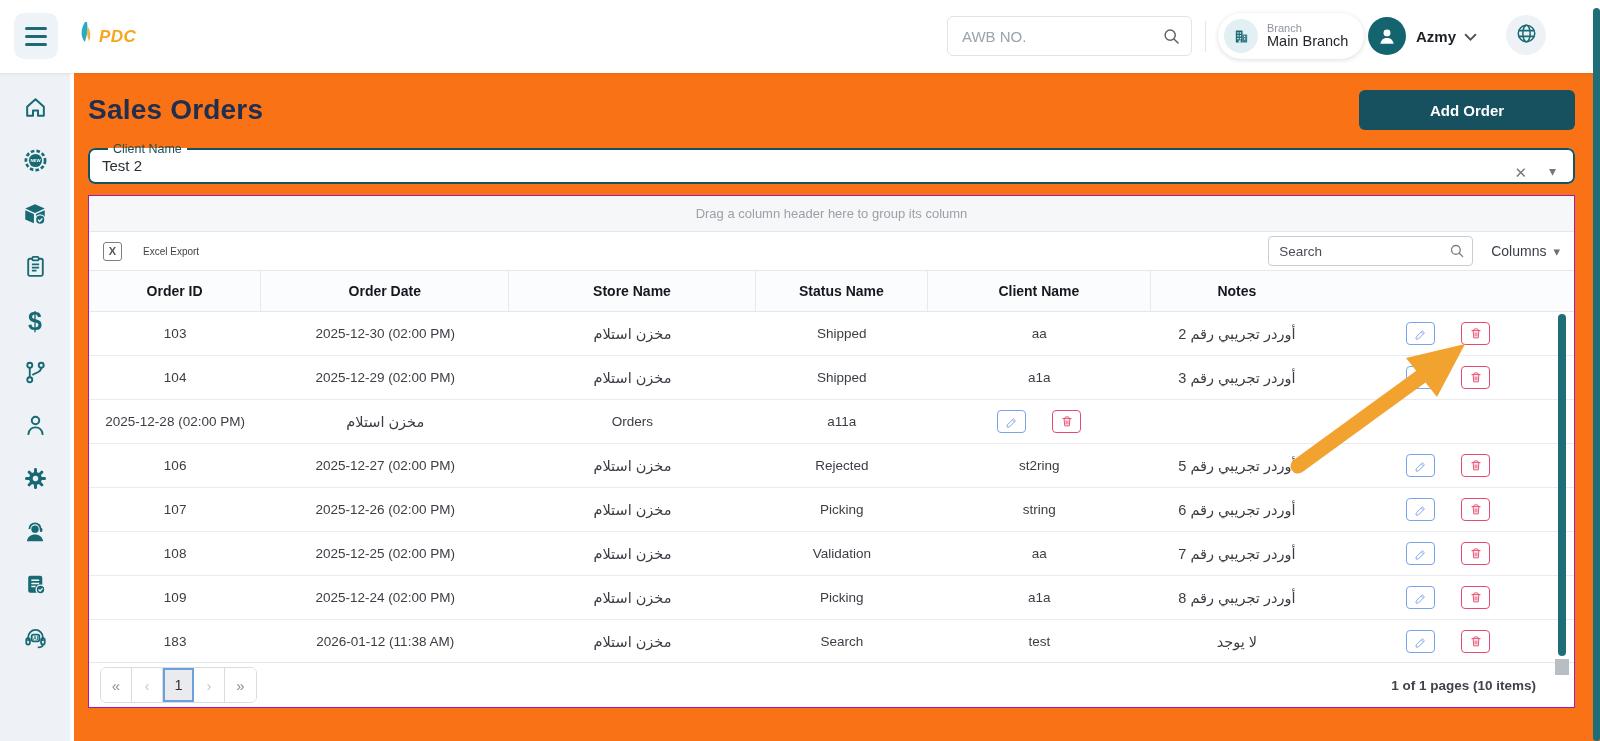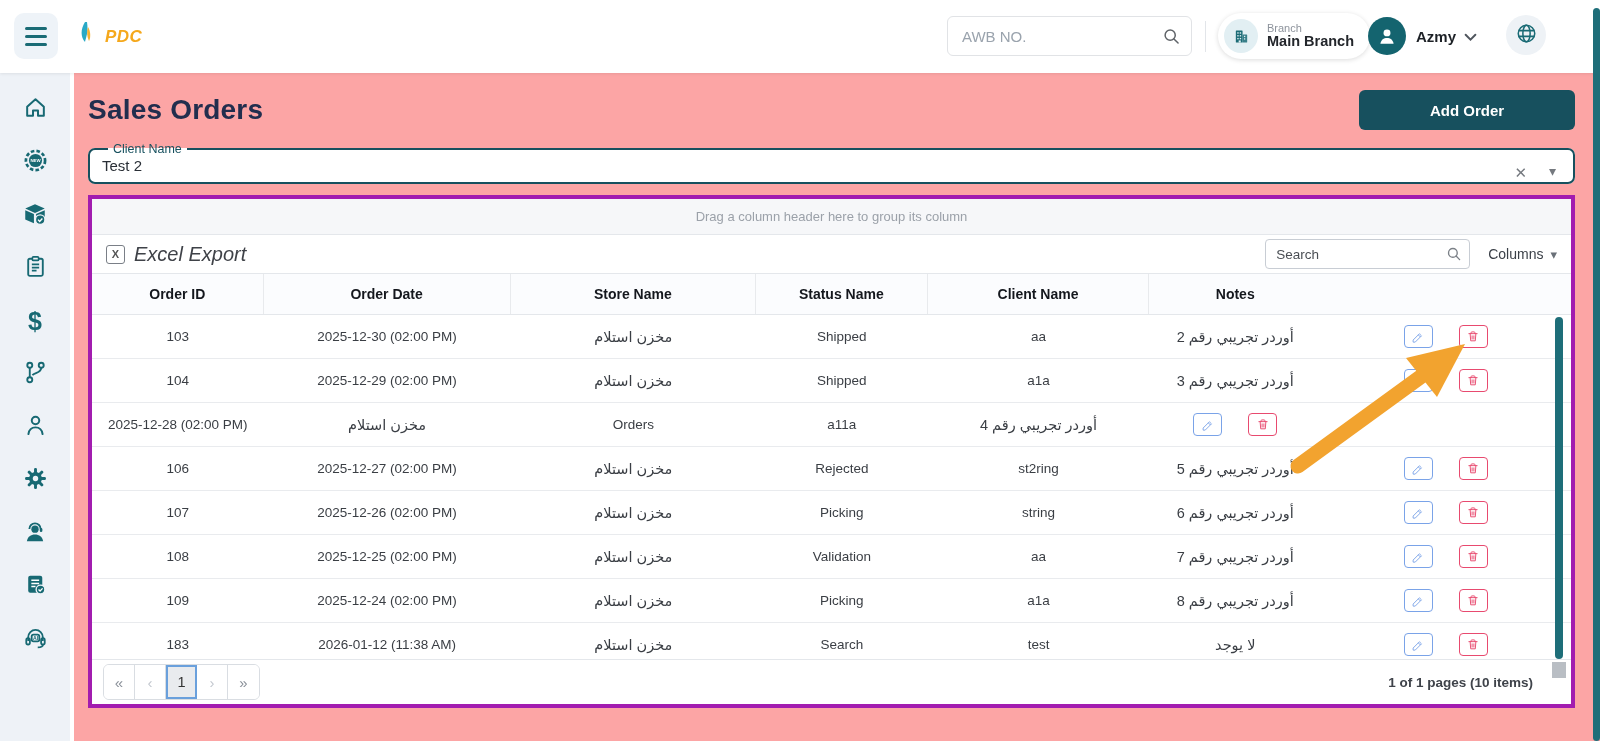--- a/index.html
+++ b/index.html
@@ -8,70 +8,70 @@
     font-family:"Liberation Sans","DejaVu Sans",sans-serif;
     background:#fff; position:relative; overflow:hidden; color:#3a3e44;
   }
   
   .topbar { position:absolute; top:0; left:0; width:1600px; height:73px; background:#fff;
             box-shadow:0 1px 3px rgba(0,0,0,.08); z-index:10; }
   .hamburger { position:absolute; left:14px; top:13px; width:44px; height:46px; border-radius:10px;
                background:#eef3f8; display:flex; flex-direction:column; gap:5px; align-items:center;
                justify-content:center; cursor:pointer; border:none; }
   .hamburger span { width:22px; height:3px; background:#1a6b75; border-radius:2px; }
-  .logo { position:absolute; left:76px; top:21px; display:flex; align-items:center; gap:9px; }
+  .logo { position:absolute; left:76px; top:21px; display:flex; align-items:center; gap:3px; }
   .logo-text { color:#f5a81c; font-weight:bold; font-style:italic; font-size:17px; letter-spacing:.5px; }
   .awb-box { position:absolute; left:947px; top:16px; width:245px; height:40px; }
   .awb-box input { width:100%; height:100%; border:1px solid #e1e3e6; border-radius:6px; padding:0 36px 0 14px;
                    font-size:15px; color:#333; font-family:inherit; background:#fff; }
   .awb-box input::placeholder { color:#9aa3ad; }
   .awb-box .mag { position:absolute; right:10px; top:10px; }
   .tb-divider { position:absolute; left:1205px; top:21px; width:1px; height:31px; background:#e2e5e9; }
   .branch-pill { position:absolute; left:1218px; top:13px; height:46px; border-radius:23px; background:#fff;
                  box-shadow:0 1px 5px rgba(0,0,0,.14); display:flex; align-items:center; padding:0 16px 0 6px; cursor:pointer; }
   .branch-circle { width:34px; height:34px; border-radius:50%; background:#e2eff3; display:flex;
                    align-items:center; justify-content:center; }
   .branch-texts { margin-left:9px; line-height:1.1; }
   .branch-label { font-size:11px; color:#8d939c; }
-  .branch-name { font-size:14.5px; font-weight:bold; color:#23262b; white-space:nowrap; }
+  .branch-name { font-size:14.5px; font-weight:normal; color:#23262b; white-space:nowrap; }
   .user-area { position:absolute; left:1368px; top:17px; display:flex; align-items:center; cursor:pointer; }
   .avatar { width:38px; height:38px; border-radius:50%; background:#14646f; display:flex;
             align-items:center; justify-content:center; }
   .user-name { margin-left:10px; font-size:15px; font-weight:bold; color:#1d2126; }
   .user-chevron { margin-left:8px; margin-top:2px; }
   .globe-btn { position:absolute; left:1506px; top:15px; width:40px; height:40px; border-radius:50%;
                background:#eef2f6; display:flex; align-items:center; justify-content:center; cursor:pointer; border:none; }
   
   .sidebar { position:absolute; top:73px; left:0; width:72px; bottom:0; background:#eef2f7;
              border-right:2px solid #fff; z-index:5; display:flex; flex-direction:column;
              align-items:center; padding-top:10px; }
   .side-item { width:46px; height:53px; display:flex; align-items:center; justify-content:center; cursor:pointer; }
   .dollar-glyph { font-size:25px; font-weight:bold; color:#176973; line-height:1; }
   
-  .content { position:absolute; top:73px; left:74px; right:0; bottom:0; background:#fca5a5;
+  .content { position:absolute; top:73px; left:74px; right:0; bottom:0; background:#f97316;
              padding:15px 25px 0 14px; }
   .page-head { display:flex; align-items:center; justify-content:space-between; height:44px; }
   .page-title { font-size:28px; font-weight:bold; color:#222e4e; letter-spacing:.2px; }
   .add-order { width:216px; height:40px; border:none; border-radius:6px; background:#17505e; color:#fff;
                font-size:15px; font-weight:bold; font-family:inherit; cursor:pointer; }
   fieldset.client-field { margin-top:10px; height:42px; border:2px solid #17505e; border-radius:7px;
                           background:#fff; position:relative; padding:0 12px; }
   fieldset.client-field legend { font-size:12.5px; color:#17505e; padding:0 5px; margin-left:6px; }
   .client-value { font-size:15px; color:#2a2f36; margin-top:1px; }
   .field-clear { position:absolute; right:46px; top:8px; font-size:15px; color:#75797f; cursor:pointer; }
   .field-caret { position:absolute; right:17px; top:7px; font-size:14px; color:#75797f; cursor:pointer; }
   
-  .grid-card { margin-top:11px; background:#fff; border:4px solid #a21caf; height:513px; position:relative; }
+  .grid-card { margin-top:11px; background:#fff; border:1px solid #a21caf; height:513px; position:relative; }
   .group-panel { height:36px; background:#f6f7f9; border-bottom:1px solid #e4e7eb; display:flex;
                  align-items:center; justify-content:center; font-size:13px; color:#9ba1a9; }
   .toolbar { height:38px; display:flex; align-items:center; padding:0 14px; }
   .excel-chip { display:flex; align-items:center; cursor:pointer; }
   .excel-badge { width:19px; height:19px; border:1.5px solid #7a7f87; border-radius:3px; display:flex;
                  align-items:center; justify-content:center; font-size:11px; font-weight:bold; color:#555; }
-  .excel-label { margin-left:9px; font-size:20px; color:#3f4248;font-style:italic; }
+  .excel-label { margin-left:21px; font-size:10px; color:#3f4248; }
   .toolbar-spacer { flex:1; }
   .search-box { position:relative; width:205px; height:30px; }
   .search-box input { width:100%; height:100%; border:1px solid #c8cdd4; border-radius:4px;
                       padding:0 30px 0 10px; font-size:13.5px; font-family:inherit; color:#333; }
   .search-box input::placeholder { color:#4a4e54; }
   .search-box .mag { position:absolute; right:7px; top:6px; }
   .columns-dd { display:flex; align-items:center; margin-left:18px; cursor:pointer; }
   .columns-label { font-size:14px; color:#3a3f47; }
   .columns-caret { margin-left:7px; font-size:13px; color:#6a7078; }
   .trow { display:grid; grid-template-columns:11.6% 16.7% 16.6% 11.6% 15% 11.6% 16.9%; }
@@ -386,21 +386,20 @@
                 </g>
               </svg>
             </button>
           </div>
         </div>
         <div class="trow tr">
           <div class="td">2025-12-28 (02:00 PM)</div>
           <div class="td rtl">مخزن استلام</div>
           <div class="td">Orders</div>
           <div class="td">a11a</div>
-          <div class="td rtl">أوردر تجريبي رقم 4</div>
           <div class="td actions">
             <button class="icon-btn btn-edit">
               <svg width="14" height="14" viewBox="0 0 23 23">
                 <g fill="none" stroke="#7aa3e8" stroke-width="1.5" stroke-linejoin="round">
                   <path d="M3.5 16.5 13.8 6.2l3.4 3.4L6.9 19.9H3.5z"></path>
                   <path d="M12 8l3.4 3.4"></path>
                 </g>
               </svg>
             </button>
             <button class="icon-btn btn-delete">

